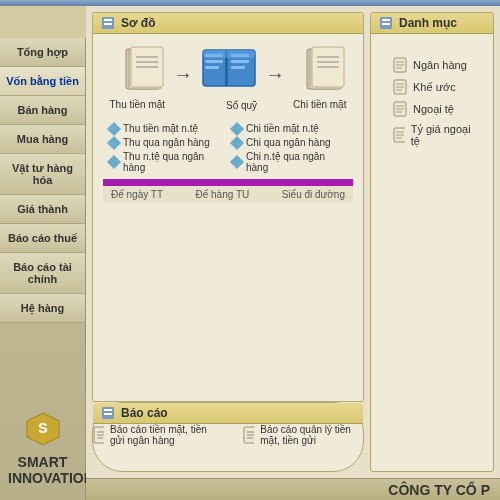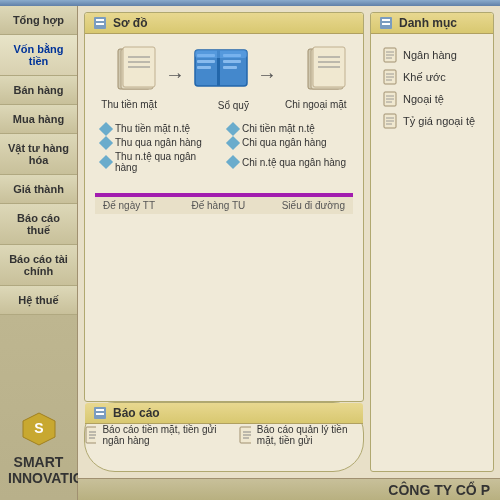--- a/index.html
+++ b/index.html
@@ -27,25 +27,26 @@
 
     
     .main-layout {
       display: flex;
       flex: 1;
       overflow: hidden;
     }
 
     
     .sidebar {
-      width: 78px;
+      width: 86px;
       background: linear-gradient(to bottom, #c8c09a, #b8b08a);
       display: flex;
       flex-direction: column;
       border-right: 1px solid #a09070;
+      margin-top: 32px;
     }
 
     .sidebar-item {
       padding: 8px 6px;
       text-align: center;
       font-size: 11px;
       font-weight: bold;
       color: #333;
       cursor: pointer;
       border-bottom: 1px solid #b0a880;
@@ -184,25 +185,25 @@
       background: #6aaccc;
       transform: rotate(45deg);
       flex-shrink: 0;
     }
 
     
     .footer-bar {
       display: flex;
       justify-content: space-between;
       padding: 3px 8px;
-      border-top: 4px solid #a21caf;
+      border-top: 7px solid #a21caf;
       font-size: 10px;
       color: #555;
       background: #e8e0c8;
-      margin-top: 20px;
+      margin-top: 6px;
     }
 
     
     .bao-cao-box {
       min-height: 70px;
       border-radius: 31px;
     }
 
     .bao-cao-content {
       padding: 0;
@@ -222,21 +223,21 @@
     .danh-muc-panel {
       width: 130px;
       padding: 6px 6px 6px 0;
     }
 
     .danh-muc-box {
       height: 100%;
     }
 
     .danh-muc-content {
-      padding: 10px;
+      padding: 20px;
     }
 
     .danh-muc-item {
       display: flex;
       align-items: center;
       gap: 6px;
       padding: 3px 2px;
       font-size: 11px;
       color: #333;
       cursor: pointer;
@@ -268,21 +269,21 @@
 
       <div id="sidebar-items-container">
           <div class="sidebar-item">Tổng hợp</div>
           <div class="sidebar-item active">Vốn bằng tiền</div>
           <div class="sidebar-item">Bán hàng</div>
           <div class="sidebar-item">Mua hàng</div>
           <div class="sidebar-item">Vật tư hàng hóa</div>
           <div class="sidebar-item">Giá thành</div>
           <div class="sidebar-item">Báo cáo thuế</div>
           <div class="sidebar-item">Báo cáo tài chính</div>
-          <div class="sidebar-item">Hệ thuế</div>
+          <div class="sidebar-item">Hệ hàng</div>
         </div>
       <div class="sidebar-bottom">
         <div class="logo-area">
           <svg class="logo-svg" viewBox="0 0 40 40">
             <polygon points="20,4 36,12 36,28 20,36 4,28 4,12" fill="#c8a830" stroke="#a08020" stroke-width="1"></polygon>
             <text x="20" y="24" text-anchor="middle" font-size="14" font-weight="bold" fill="#fff">S</text>
           </svg>
           <div class="logo-text">SMART INNOVATION</div>
         </div>
       </div>
@@ -336,21 +337,21 @@
                 <div class="arrow">→</div>
                 <div class="flow-item">
                   <svg width="42" height="50">
                     <rect x="3" y="4" width="32" height="40" rx="2" fill="#d0c8b0" stroke="#a09070" stroke-width="1"></rect>
                     <rect x="6" y="4" width="32" height="40" rx="2" fill="#e0d8c0" stroke="#b0a080" stroke-width="1"></rect>
                     <rect x="8" y="2" width="32" height="40" rx="2" fill="#f0e8d0" stroke="#c0b090" stroke-width="1"></rect>
                     <line x1="13" y1="12" x2="35" y2="12" stroke="#888" stroke-width="1"></line>
                     <line x1="13" y1="17" x2="35" y2="17" stroke="#888" stroke-width="1"></line>
                     <line x1="13" y1="22" x2="35" y2="22" stroke="#888" stroke-width="1"></line>
                   </svg>
-                  <div class="flow-label">Chi ngoại mặt</div>
+                  <div class="flow-label">Chi tiền mặt</div>
                 </div>
               </div>
 
               <div class="feature-list">
                 <div class="feature-item">
                   <div class="diamond-icon"></div>
                   <span>Thu tiền mặt n.tệ</span>
                 </div>
                 <div class="feature-item">
                   <div class="diamond-icon"></div>

